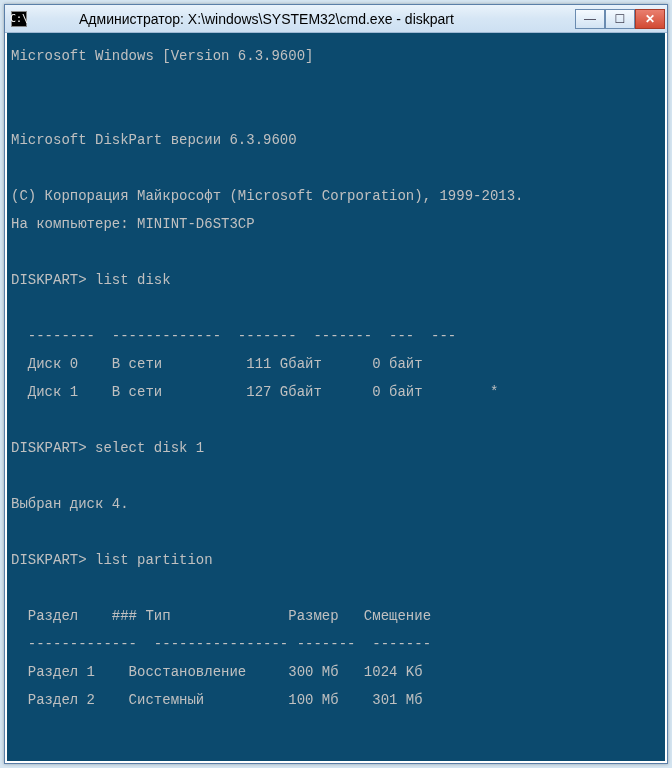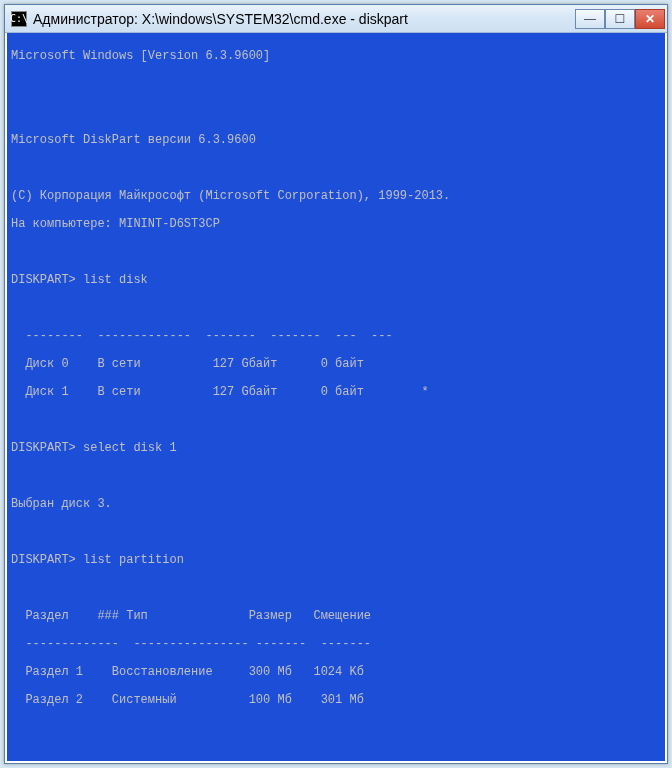--- a/index.html
+++ b/index.html
@@ -31,42 +31,42 @@
     color: #000;
   }
   .titlebar-icon {
     width: 16px; height: 16px;
     display: inline-flex; align-items: center; justify-content: center;
     margin-right: 6px;
     font-size: 10px;
     background: #000; color: #fff; border: 1px solid #888;
     font-family: monospace;
   }
-  .titlebar-text { flex: 1; white-space: nowrap; overflow: hidden; }
+  .titlebar-text { flex: 1; white-space: nowrap; overflow: hidden; margin-left: 46px; }
   .win-controls { display: flex; gap: 0; margin-left: auto; }
   .win-btn {
     width: 30px; height: 20px;
     border: 1px solid #6a8bb0;
     background: linear-gradient(to bottom, #f5faff, #d2e3f3);
     display: flex; align-items: center; justify-content: center;
     font-size: 12px; color: #445;
     margin-left: 0;
   }
   .win-btn.close {
     background: linear-gradient(to bottom, #e97f6f, #d24a33);
     border-color: #a83a28;
     color: #fff;
   }
   .win-btn.close .x { font-weight: bold; }
   .console {
     flex: 1;
-    background: #1d4ed8;
+    background: #0c4a6e;
     color: #c0c0c0;
     font-family: "Consolas", "Courier New", monospace;
-    font-size: 12px;
+    font-size: 14px;
     line-height: 14px;
     padding: 2px 4px;
     white-space: pre;
     overflow: hidden;
     border: 2px solid #fff;
     border-top: none;
   }
   .console .row { white-space: pre; }
 </style>
 </head>
@@ -94,26 +94,26 @@
 <div class="row"> </div>
 <div class="row"> </div>
 <div class="row">Microsoft DiskPart версии 6.3.9600</div>
 <div class="row"> </div>
 <div class="row">(C) Корпорация Майкрософт (Microsoft Corporation), 1999-2013.</div>
 <div class="row">На компьютере: MININT-D6ST3CP</div>
 <div class="row"> </div>
 <div class="row">DISKPART&gt; list disk</div>
 <div class="row"> </div>
 <div class="row">  --------  -------------  -------  -------  ---  ---</div>
-<div class="row">  Диск 0    В сети          127 Gбайт      0 байт</div>
+<div class="row">  Диск 0    В сети          111 Gбайт      0 байт</div>
 <div class="row">  Диск 1    В сети          127 Gбайт      0 байт        *</div>
 <div class="row"> </div>
 <div class="row">DISKPART&gt; select disk 1</div>
 <div class="row"> </div>
-<div class="row">Выбран диск 3.</div>
+<div class="row">Выбран диск 4.</div>
 <div class="row"> </div>
 <div class="row">DISKPART&gt; list partition</div>
 <div class="row"> </div>
 <div class="row">  Раздел    ### Тип              Размер   Смещение</div>
 <div class="row">  -------------  ---------------- -------  -------</div>
 <div class="row">  Раздел 1    Восстановление     300 Mб   1024 Kб</div>
 <div class="row">  Раздел 2    Системный          100 Mб    301 Mб</div>
 
 
 

